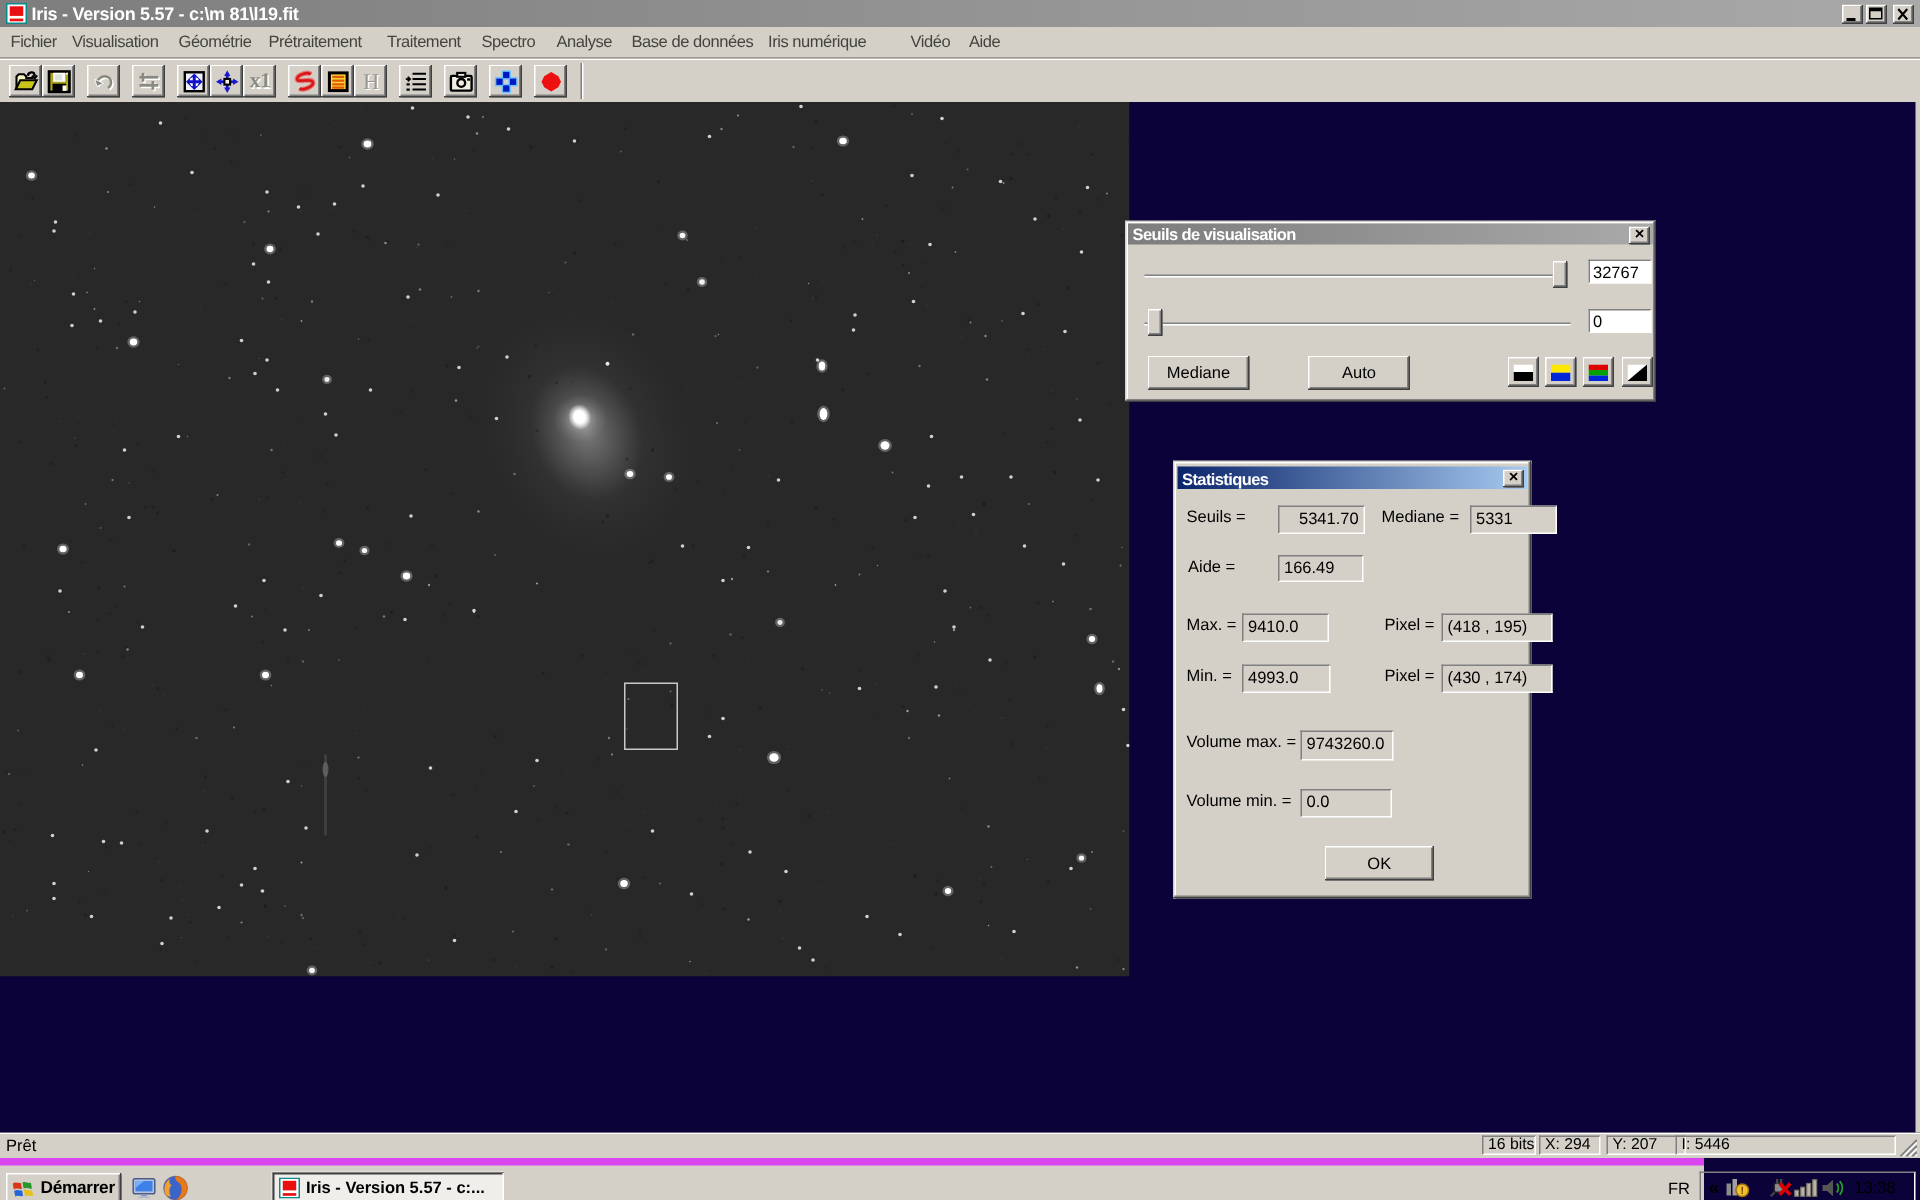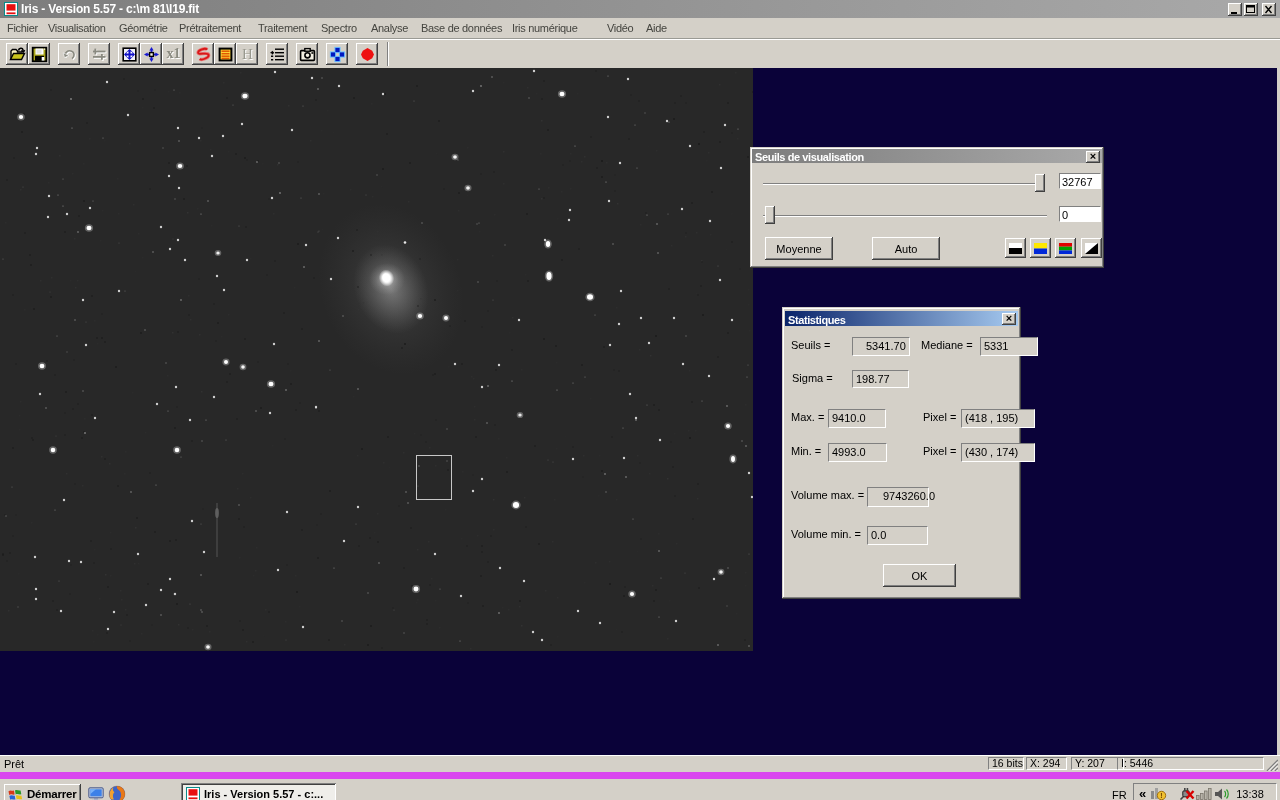--- a/index.html
+++ b/index.html
@@ -20,21 +20,21 @@
 .captxt {font-size:11px;font-weight:bold;color:#fff;letter-spacing:-0.4px}
 .xbtn {position:absolute;width:14px;height:12px;background:#d4d0c8;box-shadow:inset -1px -1px 0 #404040,inset 1px 1px 0 #fff,inset -2px -2px 0 #808080;font-size:11px;line-height:10px;text-align:center;color:#000;font-weight:bold}
 .fld {position:absolute;font-size:11px;color:#000;border:1px solid;border-color:#808080 #fff #fff #808080;line-height:17px;white-space:pre}
 .lbl {position:absolute;font-size:11px;color:#000;white-space:pre}
 .btn {position:absolute;background:#d4d0c8;box-shadow:inset -1px -1px 0 #404040,inset 1px 1px 0 #fff,inset -2px -2px 0 #808080;font-size:11px;color:#000;display:flex;align-items:center;justify-content:center}
 .btn.sq {width:21px;height:20px}
 .groove {position:absolute;height:2px;border-top:1px solid #808080;border-bottom:1px solid #fff}
 .thumb {position:absolute;width:10px;height:18px;background:#d4d0c8;box-shadow:inset -1px -1px 0 #404040,inset 1px 1px 0 #fff,inset -2px -2px 0 #808080}
 .statusbar {position:absolute;left:0;top:755px;width:1280px;height:17px;background:#d4d0c8;box-shadow:inset 0 1px 0 #fff}
 .spanel {position:absolute;top:2px;height:13px;border:1px solid;border-color:#808080 #fff #fff #808080;font-size:10.5px;line-height:11px;padding-left:3px;white-space:nowrap;overflow:hidden;color:#000}
-.taskbar {position:absolute;left:0;top:772px;width:1280px;height:28px;background:#d4d0c8;border-top:7px solid #d946ef}
+.taskbar {position:absolute;left:0;top:772px;width:1136px;height:28px;background:#d4d0c8;border-top:5px solid #d946ef}
 .startbtn {position:absolute;left:4px;top:5px;width:77px;height:20px;background:#d4d0c8;box-shadow:inset -1px -1px 0 #404040,inset 1px 1px 0 #fff,inset -2px -2px 0 #808080;display:flex;align-items:center;padding-left:2px;font-weight:bold;font-size:11.5px;letter-spacing:-0.2px}
 .taskbtn {position:absolute;left:181px;top:4px;width:155px;height:21px;background:#efeeea;box-shadow:inset 1px 1px 0 #808080,inset -1px -1px 0 #fff,inset 2px 2px 0 #404040;display:flex;align-items:center;padding-left:5px;font-weight:bold;font-size:11px;white-space:pre}
 .tray {position:absolute;left:1133px;top:4px;width:144px;height:21px;border:1px solid;border-color:#808080 #fff #fff #808080;display:flex;align-items:center}
 </style></head><body>
 
 <div class="titlebar">
 <div class="abs" style="left:4px;top:2px"><svg width="14" height="14" viewBox="0 0 14 14">
         <rect width="14" height="14" fill="#0a8a8a"></rect>
         <rect x="1" y="1" width="12" height="12" fill="#fff"></rect>
         <rect x="2.5" y="2.2" width="9" height="6.4" fill="#e81010"></rect>
@@ -1097,21 +1097,21 @@
 <div class="cap inact" style="left:2px;top:2px;right:2px;height:14px">
         <span class="captxt">Seuils de visualisation</span>
 <div class="xbtn" style="right:2px;top:1.5px">×</div>
       </div>
 <div class="groove" style="left:13px;top:36px;width:281px"></div>
 <div class="thumb" style="left:285px;top:27px"></div>
 <div class="fld" style="left:309px;top:26px;width:42px;height:16px;background:#fff;padding-left:2px">32767</div>
 <div class="groove" style="left:13px;top:68px;width:284px"></div>
 <div class="thumb" style="left:15px;top:59px"></div>
 <div class="fld" style="left:309px;top:59px;width:42px;height:16px;background:#fff;padding-left:2px">0</div>
-<div class="btn" style="left:15px;top:90px;width:68px;height:23px">Moyenne</div>
+<div class="btn" style="left:15px;top:90px;width:68px;height:23px">Mediane</div>
 <div class="btn" style="left:122px;top:90px;width:68px;height:23px">Auto</div>
 <div class="btn sq" style="left:255px;top:91px">
         <svg width="13" height="11">
           <rect width="13" height="11" fill="#fff"></rect>
           <rect y="5" width="13" height="6" fill="#000"></rect>
         </svg>
       </div>
 <div class="btn sq" style="left:280px;top:91px">
         <svg width="13" height="11">
           <rect width="13" height="5.5" fill="#ffe800"></rect>
@@ -1134,32 +1134,32 @@
 </div>
 <div class="dlg" style="left:782px;top:239px;width:239px;height:292px">
 <div class="cap act" style="left:3px;top:4px;right:3px;height:15px">
         <span class="captxt">Statistiques</span>
 <div class="xbtn" style="right:2px;top:1.5px">×</div>
       </div>
 <div class="lbl" style="left:9px;top:32px">Seuils =</div>
       <div class="fld" style="left:70px;top:30px;width:58px;height:19px;background:#d4d0c8;padding-left:13px">5341.70</div>
 <div class="lbl" style="left:139px;top:32px">Mediane =</div>
       <div class="fld" style="left:198px;top:30px;width:58px;height:19px;background:#d4d0c8;padding-left:3px">5331</div>
-<div class="lbl" style="left:10px;top:65px">Sigma =</div>
-      <div class="fld" style="left:70px;top:63px;width:57px;height:18px;background:#d4d0c8;padding-left:3px">198.77</div>
+<div class="lbl" style="left:10px;top:65px">Aide =</div>
+      <div class="fld" style="left:70px;top:63px;width:57px;height:18px;background:#d4d0c8;padding-left:3px">166.49</div>
 <div class="lbl" style="left:9px;top:104px">Max. =</div>
       <div class="fld" style="left:46px;top:102px;width:58px;height:19px;background:#d4d0c8;padding-left:3px">9410.0</div>
 <div class="lbl" style="left:141px;top:104px">Pixel =</div>
       <div class="fld" style="left:179px;top:102px;width:74px;height:19px;background:#d4d0c8;padding-left:3px">(418 , 195)</div>
 <div class="lbl" style="left:9px;top:138px">Min. =</div>
       <div class="fld" style="left:46px;top:136px;width:59px;height:19px;background:#d4d0c8;padding-left:3px">4993.0</div>
 <div class="lbl" style="left:141px;top:138px">Pixel =</div>
       <div class="fld" style="left:179px;top:136px;width:74px;height:19px;background:#d4d0c8;padding-left:3px">(430 , 174)</div>
 <div class="lbl" style="left:9px;top:182px">Volume max. =</div>
-      <div class="fld" style="left:85px;top:180px;width:62px;height:20px;background:#d4d0c8;padding-left:15px">9743260.0</div>
+      <div class="fld" style="left:85px;top:180px;width:62px;height:20px;background:#d4d0c8;padding-left:3px">9743260.0</div>
 <div class="lbl" style="left:9px;top:221px">Volume min. =</div>
       <div class="fld" style="left:85px;top:219px;width:61px;height:19px;background:#d4d0c8;padding-left:3px">0.0</div>
 <div class="btn" style="left:101px;top:257px;width:73px;height:23px">OK</div>
 </div>
 </div>
 
 <div class="statusbar">
 <div class="lbl" style="left:4px;top:3px;font-size:11px">Prêt</div>
 <div class="spanel" style="left:988px;width:36px">16 bits</div>
 <div class="spanel" style="left:1026px;width:41px">X: 294</div>

